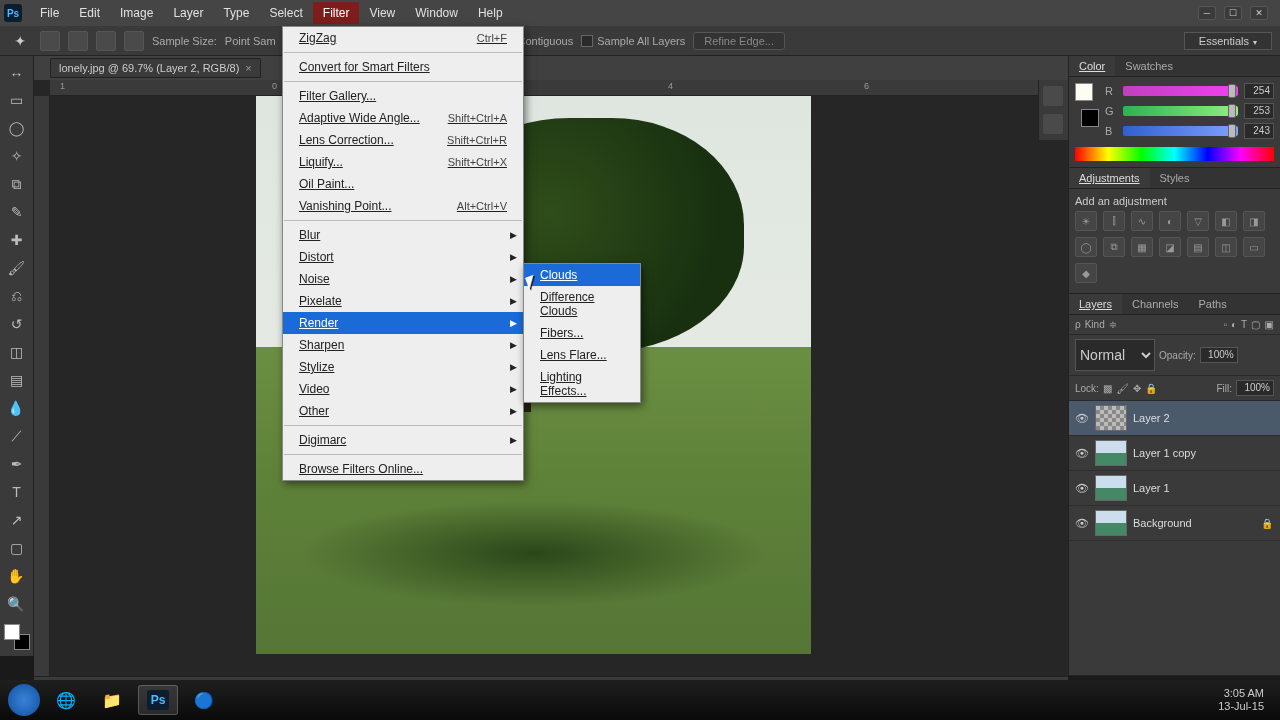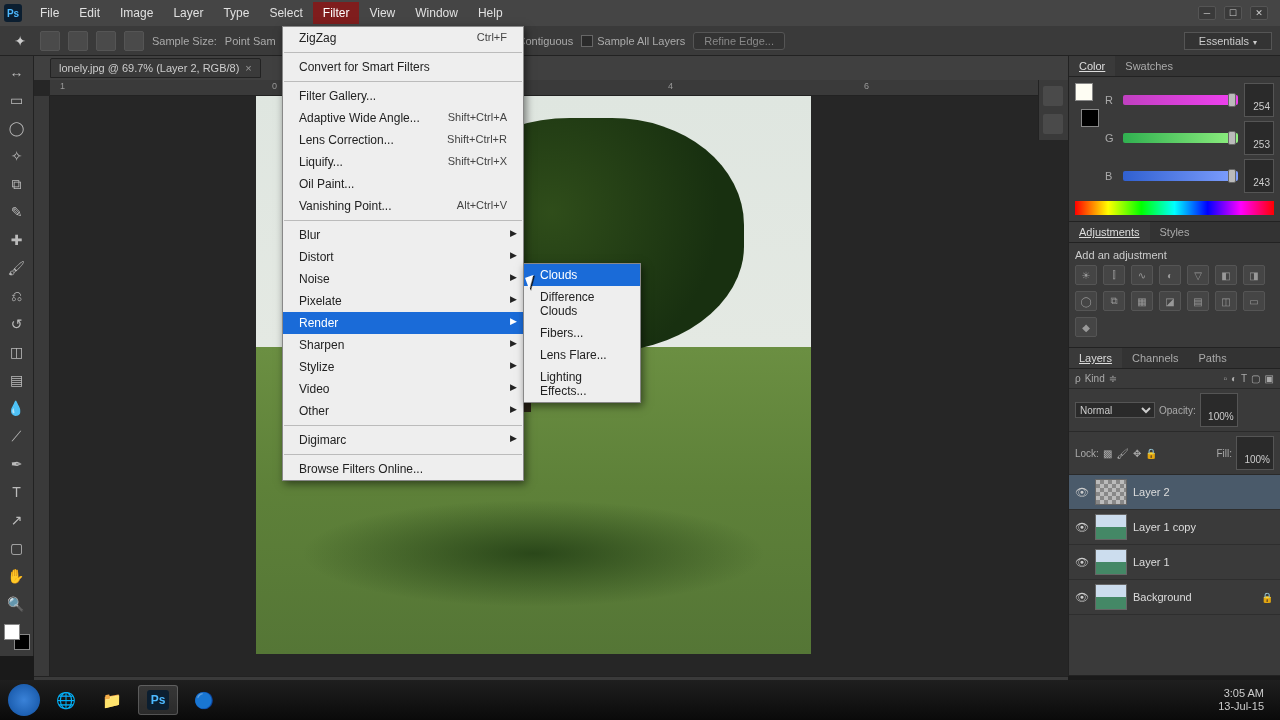--- a/index.html
+++ b/index.html
@@ -38,48 +38,48 @@
 .ruler-v { position: absolute; top: 16px; left: 0; width: 16px; bottom: 0; background: #3a3a3a; border-right: 1px solid #222; }
 .ruler-tick { position: absolute; color: #999; font-size: 9px; top: 1px; }
 .artboard { position: absolute; left: 222px; top: 16px; width: 555px; height: 558px; background: linear-gradient(180deg, #dfe6e0 0%, #e4e9e3 45%, #6b8f42 45%, #5e8139 70%, #557636 100%); }
 .tree-trunk { position: absolute; left: 46%; top: 37%; width: 40px; height: 110px; background: linear-gradient(90deg, #2a2315, #3a3020, #2a2315); border-radius: 4px 4px 0 0; transform: translateX(-50%); }
 .tree-crown { position: absolute; left: 30%; top: 4%; width: 58%; height: 42%; background: radial-gradient(circle at 40% 40%, #2f4d1a, #183010 70%); border-radius: 50% 45% 50% 45% / 55% 50% 50% 55%; filter: blur(0.5px); }
 .shadow-crown { position: absolute; left: 8%; bottom: 2%; width: 84%; height: 32%; background: radial-gradient(ellipse at 50% 50%, #1e3a12, transparent 70%); border-radius: 50%; transform: scaleY(0.6); opacity: 0.8; }
 
 
 .dropdown { position: absolute; background: #eee; border: 1px solid #888; box-shadow: 2px 3px 8px rgba(0,0,0,0.5); font-size: 12px; color: #222; }
 .dropdown.filter { left: 282px; top: 26px; width: 242px; }
-.dd-row { display: flex; padding: 4px 16px 4px 16px; position: relative; }
+.dd-row { display: flex; align-items: center; padding: 4px 16px 4px 16px; position: relative; text-decoration: underline; }
 .dd-row.selected { background: #1a6bd8; color: #fff; }
 .dd-row .label { flex: 1; }
 .dd-row .shortcut { color: #444; font-size: 11px; }
 .dd-row .arrow { position: absolute; right: 6px; font-size: 9px; }
 .dd-sep { height: 1px; background: #bbb; margin: 3px 1px; }
 .dropdown.render { left: 523px; top: 263px; width: 118px; }
 
 
 .right-col { position: absolute; right: 0; top: 56px; width: 212px; bottom: 44px; background: #3a3a3a; border-left: 1px solid #222; display: flex; flex-direction: column; }
 .panel { border-bottom: 1px solid #222; }
 .panel-tabs { display: flex; background: #333; border-bottom: 1px solid #222; font-size: 11px; }
 .panel-tab { padding: 4px 10px; color: #aaa; }
 .panel-tab.active { background: #3a3a3a; color: #ddd; text-decoration: underline; }
 .panel-body { padding: 6px; font-size: 11px; color: #ccc; }
 .slider-row { display: flex; align-items: center; gap: 6px; margin-bottom: 4px; }
 .slider-row .ch { width: 12px; color: #aaa; }
 .slider-track { flex: 1; height: 10px; background: linear-gradient(90deg, #c040c0, #f040f0); position: relative; border-radius: 2px; }
 .slider-track.g { background: linear-gradient(90deg, #30b050, #90f080); }
 .slider-track.b { background: linear-gradient(90deg, #3060d0, #80a0ff); }
 .slider-thumb { position: absolute; right: 2px; top: -2px; width: 8px; height: 14px; background: #bbb; border: 1px solid #666; border-radius: 2px; }
-.val-box { width: 30px; height: 16px; background: #2a2a2a; border: 1px solid #555; color: #ccc; font-size: 10px; text-align: right; padding: 16px 3px; line-height: 14px;}
+.val-box { width: 30px; height: 16px; background: #2a2a2a; border: 1px solid #555; color: #ccc; font-size: 10px; text-align: right; padding: 0 3px; line-height: 14px;}
 .hue-strip { height: 14px; background: linear-gradient(90deg, red, yellow, lime, cyan, blue, magenta, red); margin-top: 4px; }
 .adj-icons { display: flex; flex-wrap: wrap; gap: 6px; padding: 4px 0; }
 .adj-icon { width: 22px; height: 20px; background: #454545; border: 1px solid #555; border-radius: 2px; display:flex; align-items:center; justify-content:center; color:#999; font-size:10px;}
 .layers-body { padding: 0; }
 .layer-controls { display: flex; align-items: center; gap: 4px; padding: 4px 6px; border-bottom: 1px solid #2a2a2a; font-size: 10px; color: #aaa; }
-.layer-controls select, .layer-controls input { background: #2a2a2a; border: 1px solid #555; color: #ccc; font-size: 10px; height: 16px; }
+.layer-controls select, .layer-controls input { background: #2a2a2a; border: 1px solid #555; color: #ccc; font-size: 14px; height: 32px; }
 .layer-row { display: flex; align-items: center; padding: 4px 6px; border-bottom: 1px solid #2e2e2e; gap: 6px; }
 .layer-row.active { background: #4a5a6a; }
 .eye { width: 14px; color: #ccc; font-size: 11px; }
 .layer-thumb { width: 32px; height: 26px; background: repeating-conic-gradient(#888 0 25%, #bbb 0 50%) 0 0/8px 8px; border: 1px solid #666; }
 .layer-thumb.tree { background: linear-gradient(180deg, #cde 50%, #486 50%); }
 .layer-name { color: #ddd; font-size: 11px; }
 .lock-ic { margin-left: auto; color: #888; font-size: 10px; }
 
 
 .status { position: absolute; left: 34px; right: 212px; bottom: 28px; height: 16px; background: #3a3a3a; border-top: 1px solid #222; font-size: 10px; color: #aaa; display: flex; align-items: center; padding: 0 8px; gap: 16px; }

